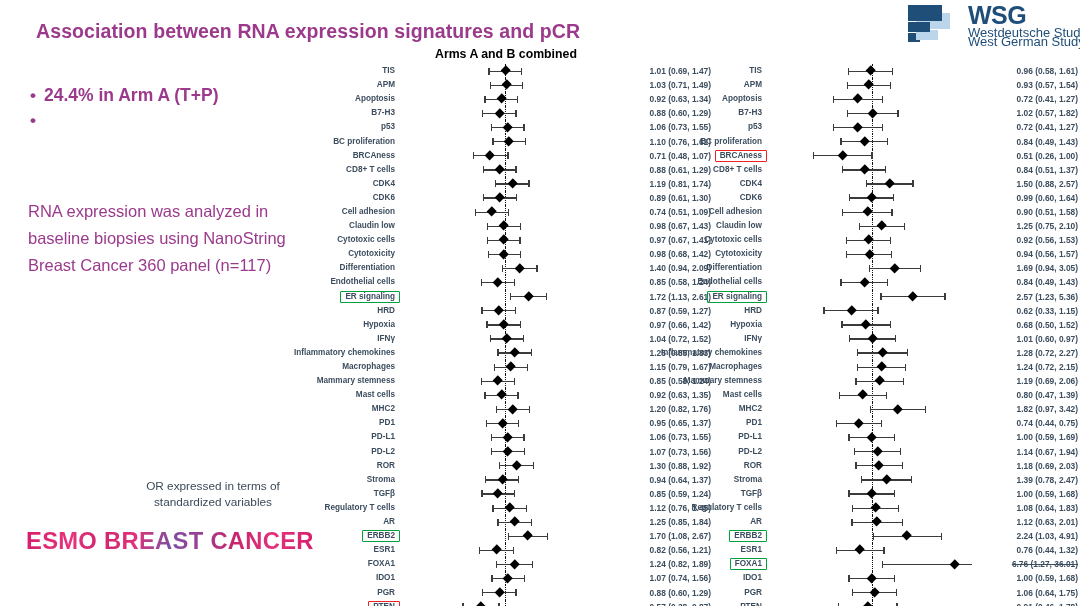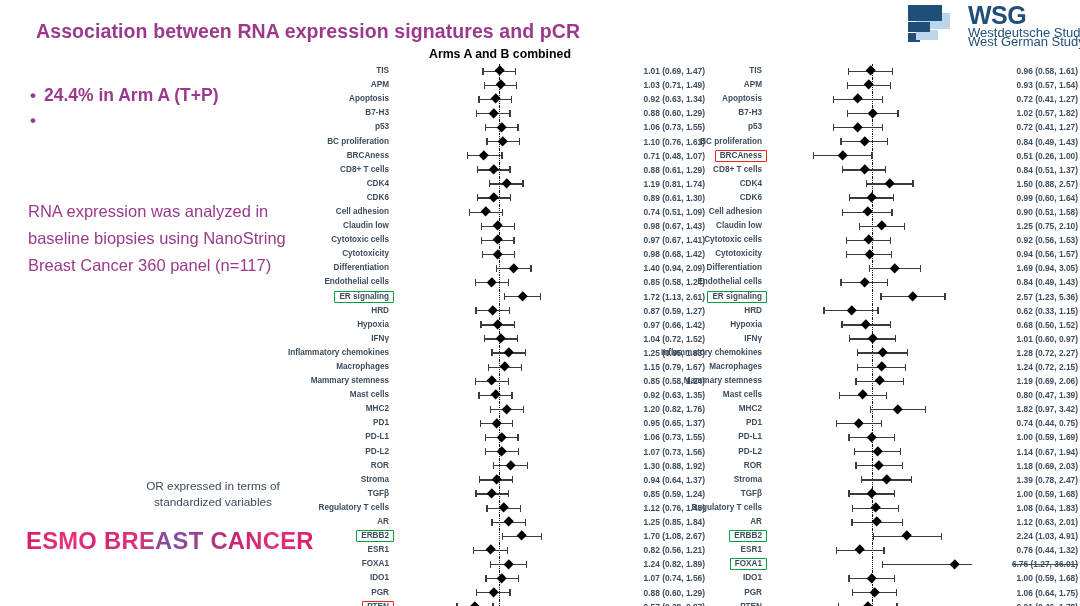--- a/index.html
+++ b/index.html
@@ -63,21 +63,21 @@
     -webkit-background-clip:text; background-clip:text;
     color:transparent;
     -webkit-text-fill-color:transparent;
     font-family:"Liberation Sans", sans-serif;
     transform:scaleX(0.97);
     transform-origin:left center;
   }
 
   
   .panel { position:absolute; top:47px; height:552px; }
-  #panel-left  { left:257px;  width:448px; }
+  #panel-left  { left:263px;  width:448px; }
   #panel-right { left:630px;  width:450px; }
 
   .panel-title {
     position:absolute; top:0; font-size:12.3px; font-weight:bold;
     color:#000; white-space:nowrap;
   }
   #panel-left  .panel-title { left:172px; }
   #panel-right .panel-title { left:152px; }
 
   .rows { position:absolute; top:17px; left:0; right:0; }

